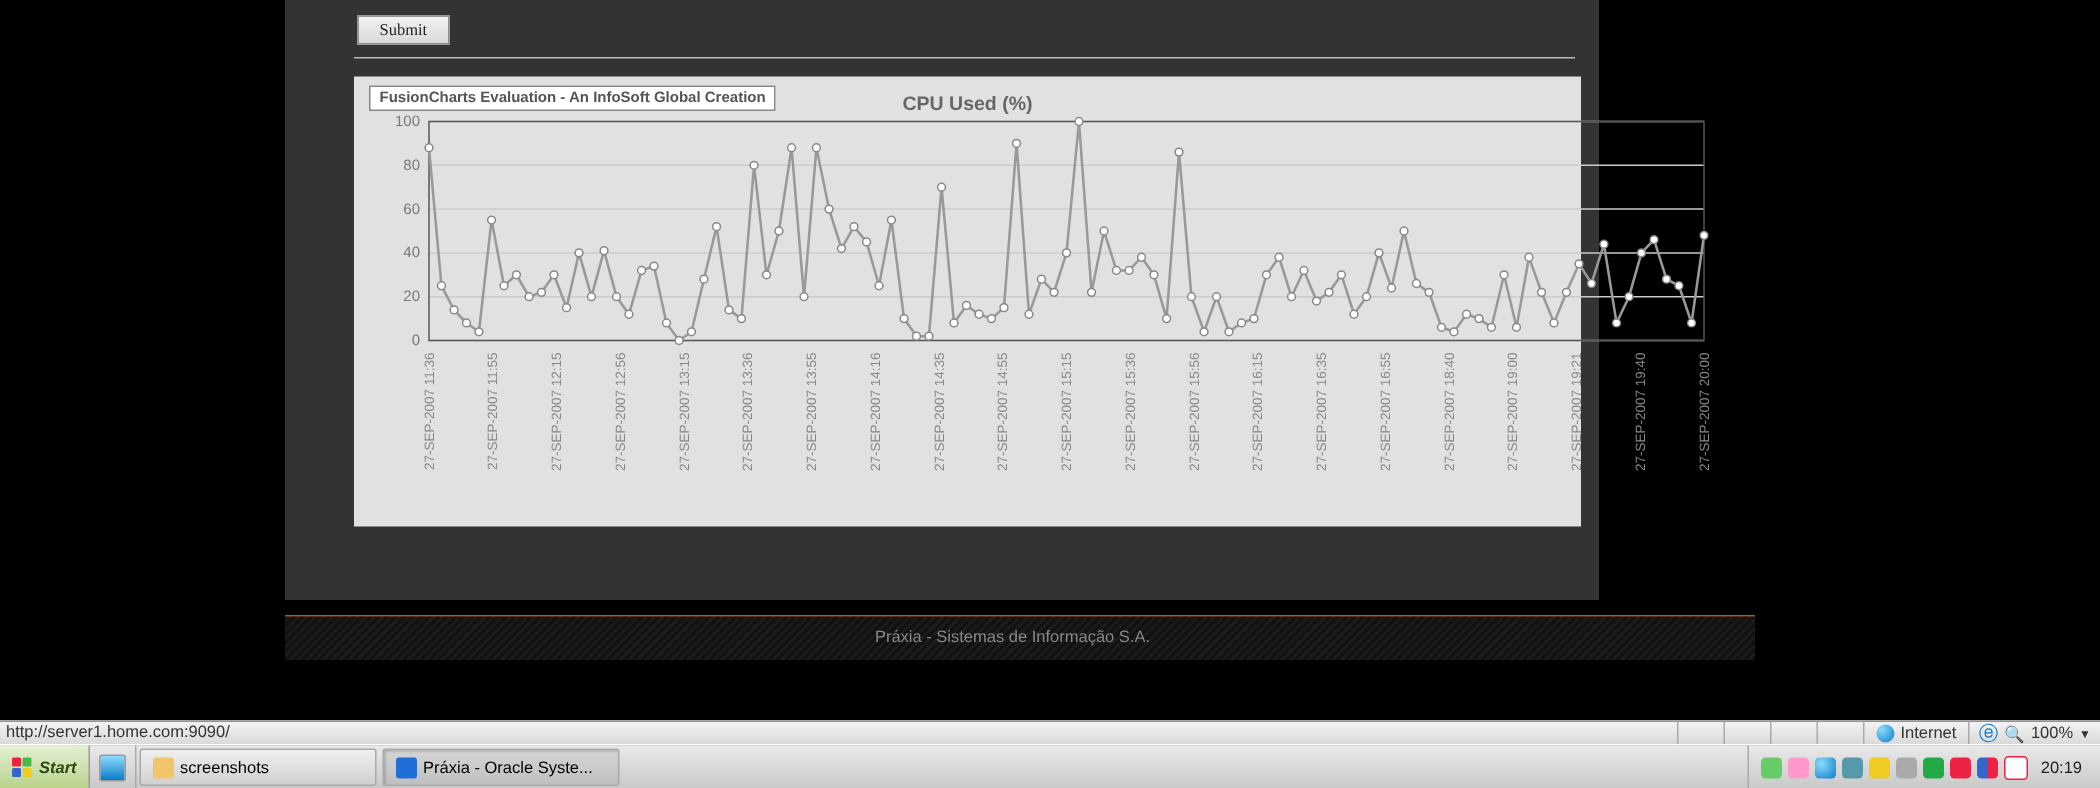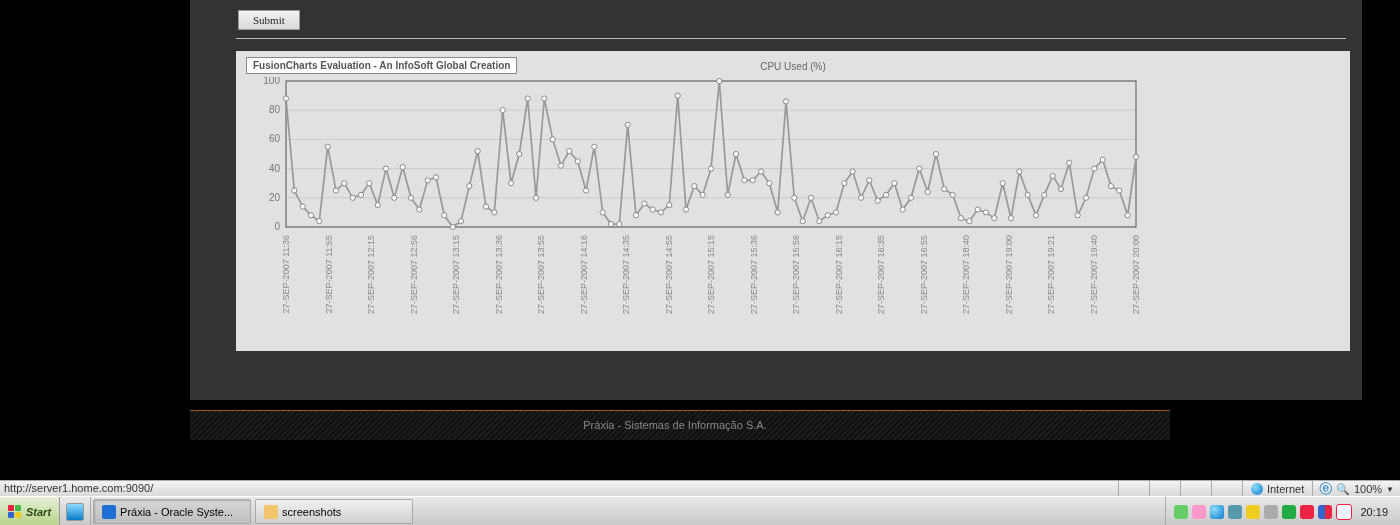--- a/index.html
+++ b/index.html
@@ -1,23 +1,23 @@
 <!DOCTYPE html>
 <html><head>
 <meta charset="utf-8">
 <style>
 html,body{margin:0;padding:0;font-family:Tahoma,Arial,sans-serif;font-size:11px;background:#000;width:100%;height:525px;overflow:hidden}
 .viewport{position:absolute;left:0;top:0;width:1400px;height:525px;background:#000}
-.content-area{position:absolute;left:190px;top:0;width:1172px;height:400px;background:#333}
+.content-area{position:absolute;left:190px;top:0;width:876px;height:400px;background:#333}
 .submit-row{padding:10px 0 8px 48px}
 .submit-btn{font:11px Tahoma;background:linear-gradient(#f3f3f3,#d9d9d9);border:1px solid #999;padding:3px 14px;cursor:pointer;color:#222}
 hr.hr1{border:none;border-top:1px solid #bbb;margin:0 16px 0 46px}
 .chart-wrap{background:#e1e1e1;margin:12px 12px 0 46px;padding:8px;box-sizing:border-box;height:300px;position:relative}
 .badge{position:absolute;left:10px;top:6px;background:#fff;border:1px solid #888;padding:2px 6px;font-weight:bold;color:#555;font-size:10px}
-.chart-title{position:absolute;left:0;right:0;top:10px;text-align:center;color:#666;font-weight:normal;font-size:10px}
+.chart-title{position:absolute;left:0;right:0;top:10px;text-align:center;color:#666;font-weight:bold;font-size:13px}
 svg.chart{position:absolute;left:10px;top:26px}
 .footer-strip{position:absolute;left:190px;top:410px;width:980px;height:30px;background:repeating-linear-gradient(-45deg,#111 0 2px,#1b1b1b 2px 4px);border-top:1px solid #a55a2a;color:#888;text-align:center;font-size:11px;line-height:28px;padding-right:10px;box-sizing:border-box}
 
 .ie-status{position:absolute;left:0;top:480px;width:1400px;height:16px;background:linear-gradient(#f3f3f3,#d8d8d8);border-top:1px solid #aaa;display:flex;font-size:11px;color:#333}
 .ie-status .url{flex:1;padding-left:4px;line-height:15px;color:#333}
 .ie-status .cell{border-left:1px solid #aaa;width:30px}
 .ie-status .zone{border-left:1px solid #aaa;display:flex;align-items:center;padding:0 8px}
 .ie-status .globe{width:12px;height:12px;border-radius:50%;background:radial-gradient(circle at 30% 30%,#8bdcff,#0a7cc7);margin-right:4px}
 .ie-status .zoom{border-left:1px solid #aaa;display:flex;align-items:center;padding:0 6px}
 
@@ -260,27 +260,27 @@
           <span class="g"></span>
           <span class="b"></span>
           <span class="y"></span>
         </span>
       <span>Start</span>
     </div>
     <div class="ql">
       <div class="ql-i" style="background:linear-gradient(#8bdcff,#0a7cc7)"></div>
     </div>
     <div id="tasks" style="display:flex">
+        <div class="task">
+          <span class="ico" style="background:#f2c56b"></span>
+          <span>screenshots</span>
+        </div>
         <div class="task active">
           <span class="ico" style="background:#1f6fd6"></span>
           <span>Práxia - Oracle Syste...</span>
-        </div>
-        <div class="task">
-          <span class="ico" style="background:#f2c56b"></span>
-          <span>screenshots</span>
         </div>
       </div>
     <div class="tray">
       <div class="ti" style="background:#6c6"></div>
       <div class="ti" style="background:#f9c"></div>
       <div class="ti" style="background:radial-gradient(circle at 30% 30%,#8bdcff,#0a7cc7)"></div>
       <div class="ti" style="background:#59a"></div>
       <div class="ti" style="background:#ec2"></div>
       <div class="ti" style="background:#aaa"></div>
       <div class="ti" style="background:#2a4"></div>

